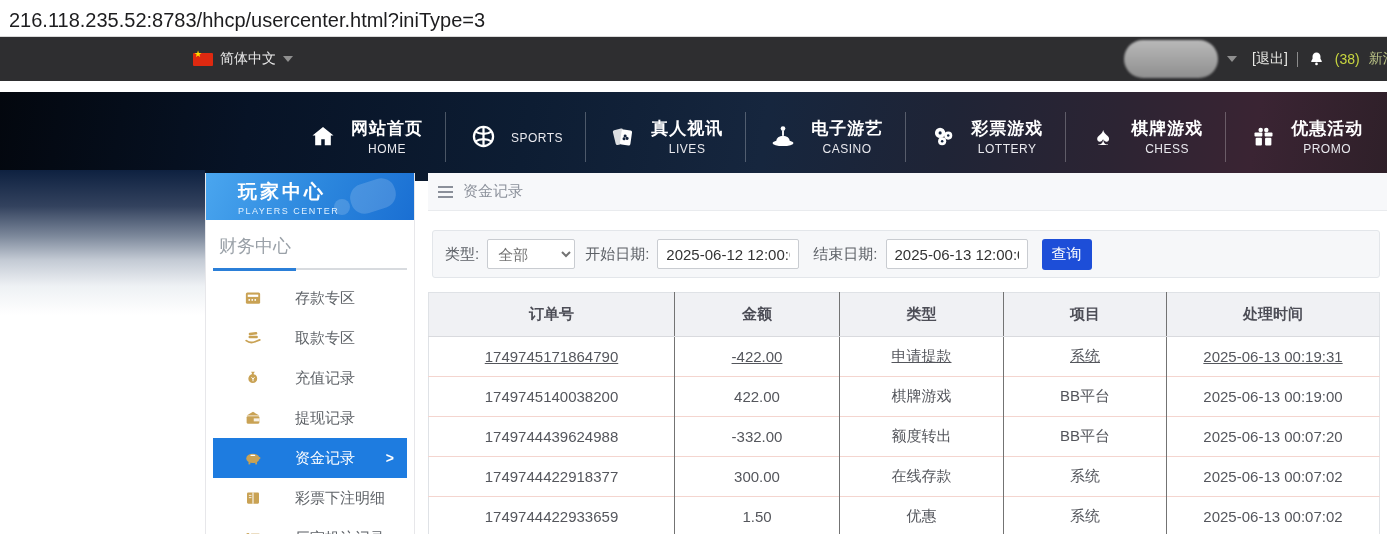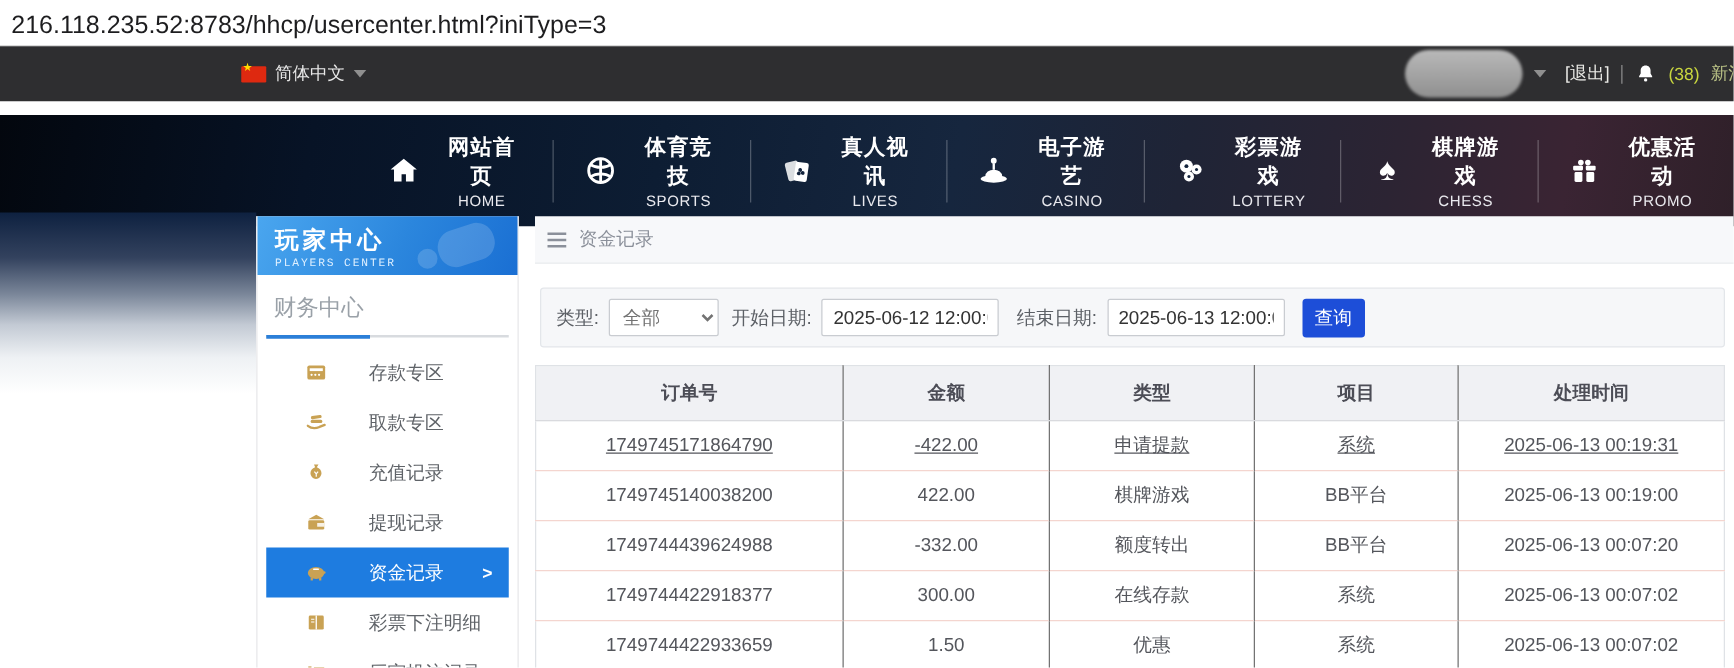--- a/index.html
+++ b/index.html
@@ -65,21 +65,21 @@
     background:linear-gradient(180deg,#0e2140 0%,#33425e 25%,#7a8699 45%,#c3cad4 62%,#eef1f4 80%,#ffffff 100%);
   }
 
   
   .sidebar {
     position:absolute; left:205px; top:173px; width:210px; height:400px;
     background:#fff; border:1px solid #e7e7ea; border-top:none;
   }
   .sb-header {
     height:47px; background:linear-gradient(115deg,#4aa6ef 0%,#2b86dd 55%,#1a6fd3 100%);
-    color:#fff; padding:6px 0 0 14px; position:relative; overflow:hidden;font-family:Liberation Mono, monospace;
+    color:#fff; padding:6px 0 0 32px; position:relative; overflow:hidden;
   }
   .sb-title { font-size:19px; font-weight:bold; letter-spacing:3px; }
   .sb-sub { font-size:9px; letter-spacing:1.5px; color:#dff0ff; margin-top:1px; }
   .sb-wm1,.sb-wm2 { position:absolute; border-radius:50%; background:rgba(255,255,255,.16); }
   .sb-wm1 { width:46px; height:30px; right:18px; top:8px; border-radius:14px; transform:rotate(-18deg); }
   .sb-wm2 { width:16px; height:16px; right:64px; top:26px; }
   .sb-section { padding:12px 7px 0; }
   .sb-section-title { font-size:18px; color:#9aa1a8; padding:2px 0 12px 6px; }
   .sb-underline { height:2px; background:#d8dbdf; }
   .sb-underline-blue { width:83px; height:3px; background:#2b7fd8; margin-top:-2px; }
@@ -182,21 +182,20 @@
     <div class="nav-divider"></div>
     <div class="nav-item">
       <span class="nav-icon">
         <svg width="27" height="27" viewBox="0 0 24 24" fill="none" stroke="#fff" stroke-width="2">
             <circle cx="12" cy="12" r="8.5"></circle>
             <path d="M4.5 7.5c4.5 3 10.5 3 15 0M4.5 16.5c4.5-3 10.5-3 15 0"></path>
             <path d="M12 3.5v17"></path>
           </svg>
       </span>
       <span class="nav-texts">
-        <div class="nav-cn">体育竞技</div>
         <div class="nav-en">SPORTS</div>
       </span>
     </div>
     <div class="nav-divider"></div>
     <div class="nav-item">
       <span class="nav-icon">
         <svg width="28" height="28" viewBox="0 0 24 24">
             <g transform="rotate(-14 10 12)">
               <rect x="4.5" y="5" width="9" height="13" rx="1.5" fill="#fff" opacity=".85"></rect>
             </g>

